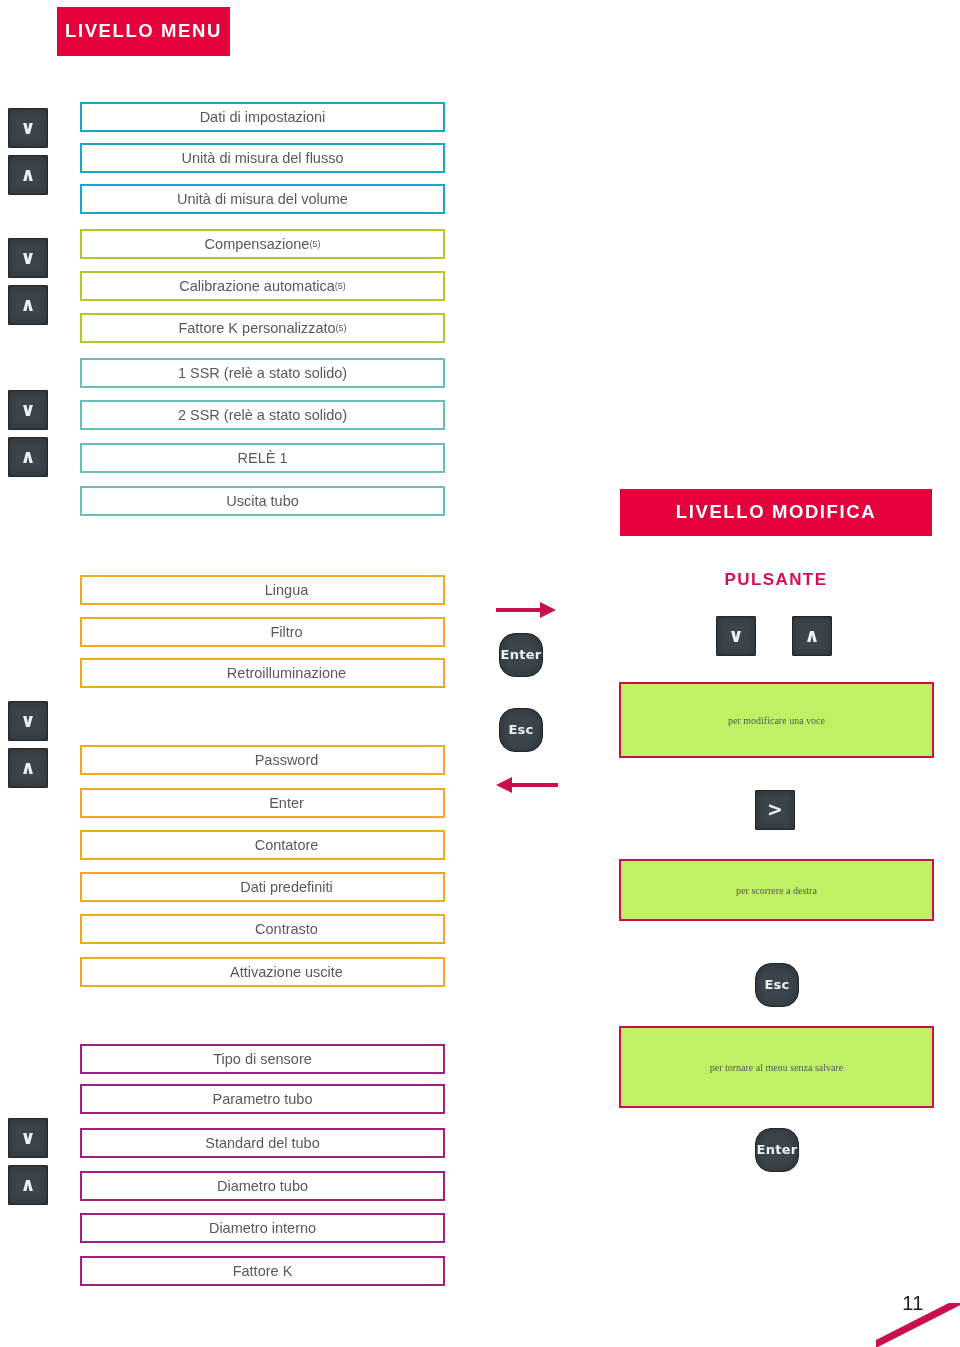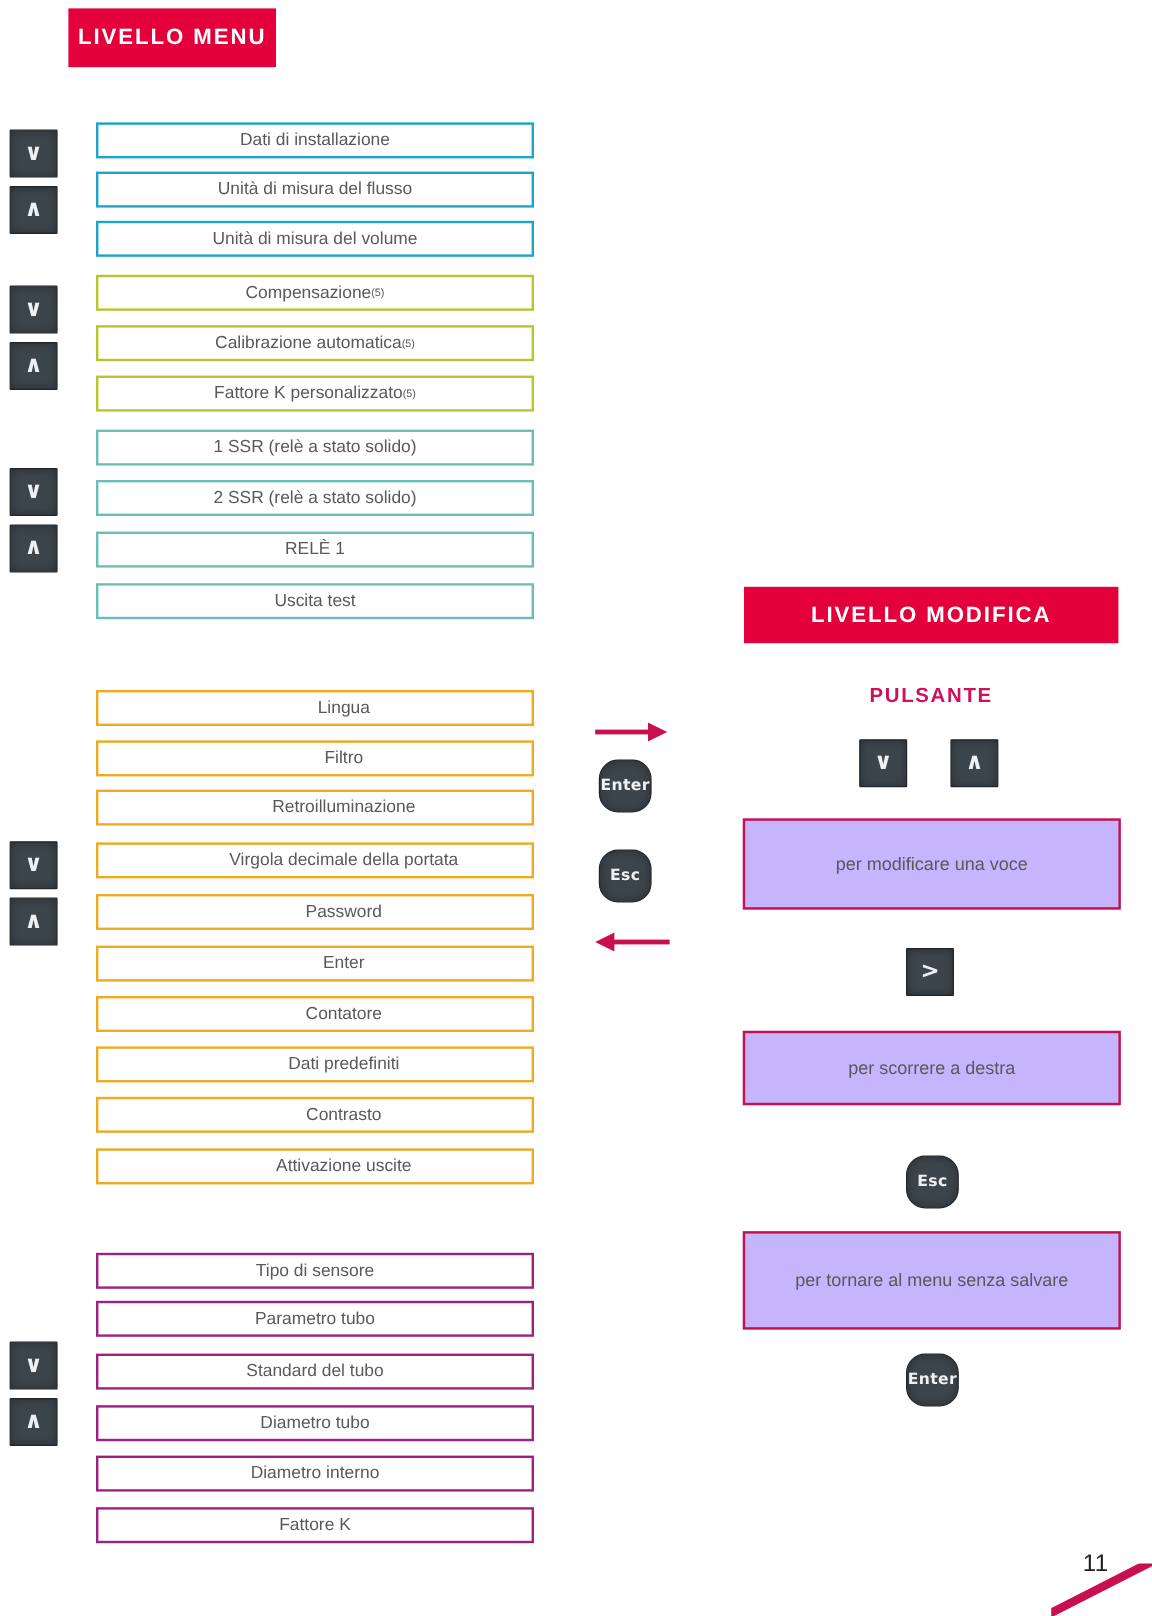--- a/index.html
+++ b/index.html
@@ -62,28 +62,29 @@
     border-radius:1px;
     box-shadow:inset 0 0 8px rgba(0,0,0,.35);
   }
   .key.arw{width:40px;height:40px;font-size:19px;}
   .key.lbl{width:44px;height:44px;font-size:13px;letter-spacing:.3px;border-radius:16px;}
   .key .gl{display:block;transform:translateY(-1px);}
 
   
   .note{
     position:absolute;
-    background:#c4b5fd;
+    background:#bef264;
     border:2.5px solid #c8104f;
     box-sizing:border-box;
     display:flex;align-items:center;justify-content:center;
-    font-size:15px;
+    font-size:10px;
     color:#58595b;
     text-align:center;
     white-space:nowrap;
+    font-family:Liberation Serif, serif;
   }
 
   
   #pulsante{
     position:absolute;left:620px;top:570px;width:312px;
     text-align:center;
     color:#d0105a;
     font-size:17px;font-weight:bold;letter-spacing:1.4px;
   }
 
@@ -115,21 +116,21 @@
 </style>
 </head>
 <body>
 
 <div class="page">
 
   <div class="hdr" id="hdr-menu">LIVELLO MENU</div>
   <div class="hdr" id="hdr-modifica">LIVELLO MODIFICA</div>
 
   <div class="row c-cyan" style="top:102px">
-      <span>Dati di installazione</span>
+      <span>Dati di impostazioni</span>
     </div>
   <div class="row c-cyan" style="top:143px">
       <span>Unità di misura del flusso</span>
     </div>
   <div class="row c-cyan" style="top:184px">
       <span>Unità di misura del volume</span>
     </div>
 
   <div class="row c-olive" style="top:229px">
       <span>Compensazione</span>
@@ -147,34 +148,31 @@
   <div class="row c-teal" style="top:358px">
       <span>1 SSR (relè a stato solido)</span>
     </div>
   <div class="row c-teal" style="top:400px">
       <span>2 SSR (relè a stato solido)</span>
     </div>
   <div class="row c-teal" style="top:443px">
       <span>RELÈ 1</span>
     </div>
   <div class="row c-teal" style="top:486px">
-      <span>Uscita test</span>
+      <span>Uscita tubo</span>
     </div>
 
   <div class="row c-amber" style="top:575px">
       <span>Lingua</span>
     </div>
   <div class="row c-amber" style="top:617px">
       <span>Filtro</span>
     </div>
   <div class="row c-amber" style="top:658px">
       <span>Retroilluminazione</span>
-    </div>
-  <div class="row c-amber" style="top:702px">
-      <span>Virgola decimale della portata</span>
     </div>
   <div class="row c-amber" style="top:745px">
       <span>Password</span>
     </div>
   <div class="row c-amber" style="top:788px">
       <span>Enter</span>
     </div>
   <div class="row c-amber" style="top:830px">
       <span>Contatore</span>
     </div>

